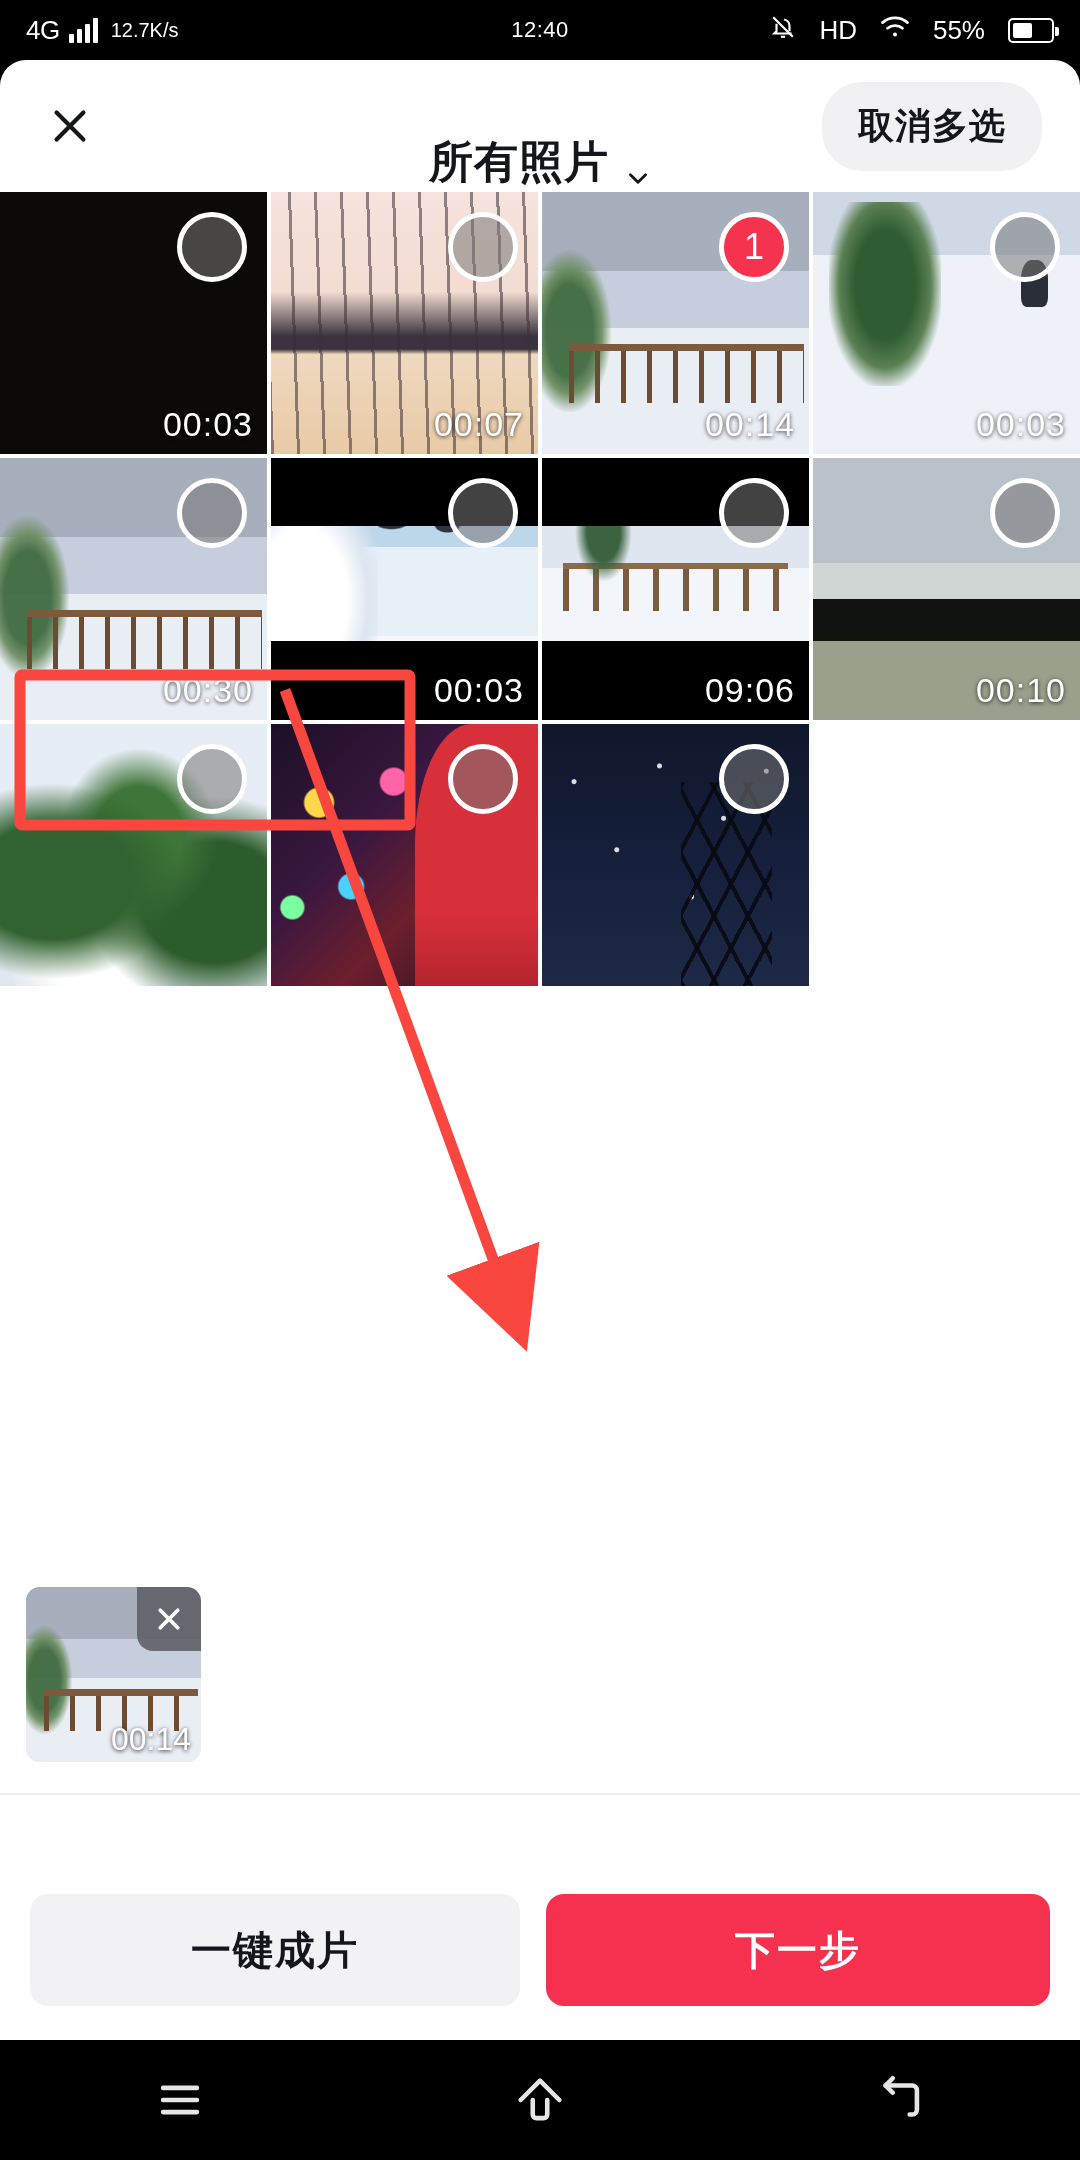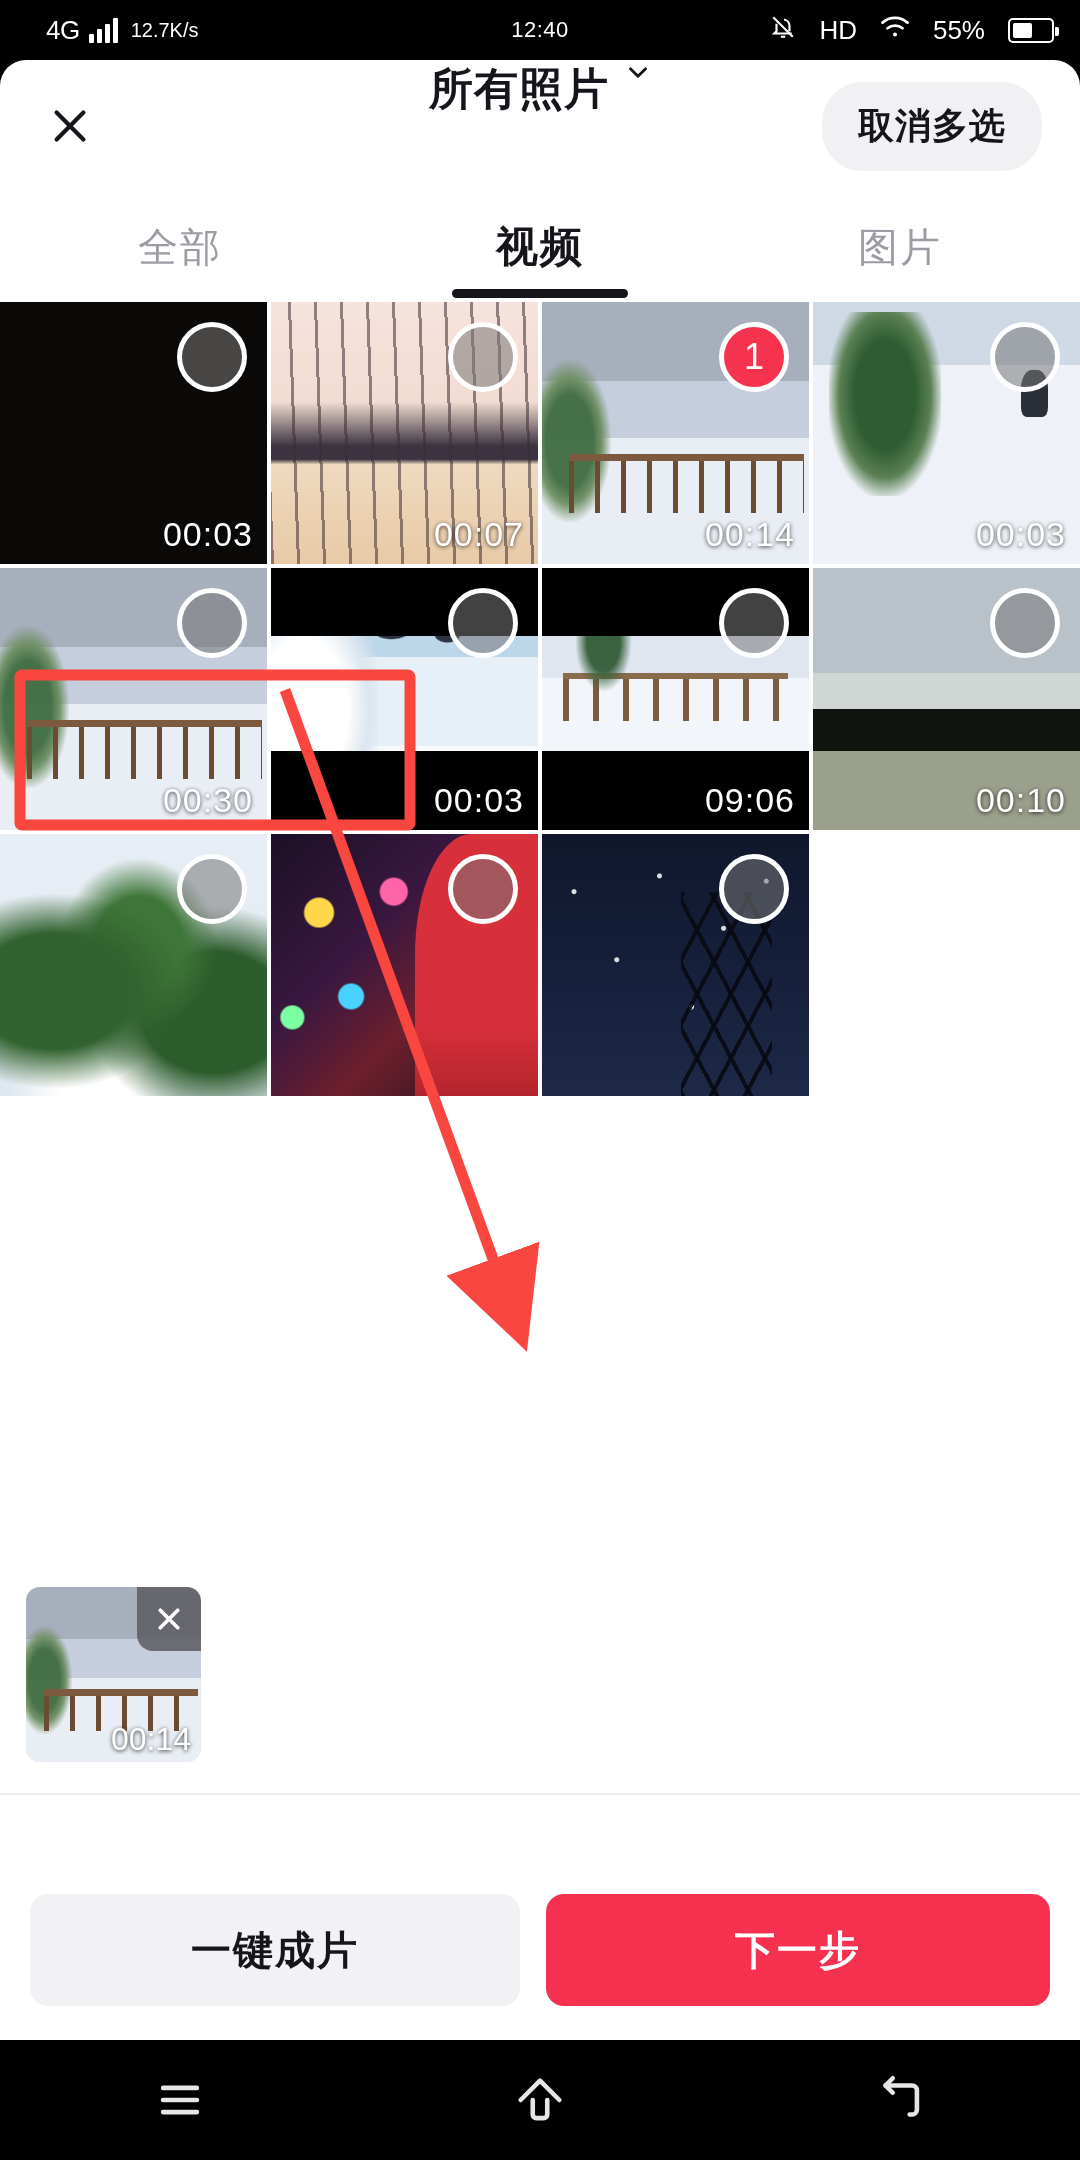--- a/index.html
+++ b/index.html
@@ -6,21 +6,21 @@
   html,body { width:1080px; height:2160px; background:#000; overflow:hidden; }
   body { font-family:"Liberation Sans","DejaVu Sans",sans-serif; }
 
   .phone { position:relative; width:1080px; height:2160px; background:#000; }
 
   
   .statusbar{
     position:relative; height:60px; background:#000; color:#fff;
     display:flex; align-items:center; padding:0 26px; font-size:27px;
   }
-  .sb-left{ display:flex; align-items:center; gap:9px;margin-left:20px; }
+  .sb-left{ display:flex; align-items:center; gap:9px; }
   .sb-center{ position:absolute; left:0; right:0; text-align:center;
               font-size:22px; letter-spacing:.5px; pointer-events:none;}
   .sb-right{ margin-left:auto; display:flex; align-items:center; gap:23px; z-index:2;}
   .net-label{ font-size:26px; letter-spacing:-.5px; }
   .bars{ display:flex; align-items:flex-end; gap:3px; height:26px; }
   .bars i{ display:block; width:5px; background:#fff; border-radius:1px; }
   .bars i:nth-child(1){height:9px}
   .bars i:nth-child(2){height:14px}
   .bars i:nth-child(3){height:19px}
   .bars i:nth-child(4){height:25px}
@@ -35,21 +35,21 @@
     position:absolute; top:60px; left:0; width:1080px; height:1980px;
     background:#fff; border-radius:26px 26px 0 0; overflow:hidden;
   }
 
   
   .appbar{ height:132px; display:flex; align-items:center; padding:0 38px; position:relative;}
   .close-btn{ width:64px;height:64px; display:flex;align-items:center;justify-content:center;}
   .close-btn svg{ width:46px;height:46px; }
   .title-wrap{
     position:absolute; left:0; right:0; top:0; height:132px;
-    display:flex; align-items:flex-start; justify-content:center; gap:16px;
+    display:flex; align-items:flex-end; justify-content:center; gap:16px;
     pointer-events:none;
   }
   .title{ font-size:44px; font-weight:700; color:#14161c; letter-spacing:1px;}
   .chev{ width:26px;height:26px; }
   .multi-btn{
     margin-left:auto; background:#f1f1f3; border-radius:40px;
     padding:20px 36px; font-size:36px; color:#14161c; font-weight:600;
     z-index:3; letter-spacing:1px;
   }
 
@@ -308,31 +308,20 @@
         <span class="title">所有照片</span>
         <span class="chev">
           <svg viewBox="0 0 24 24" fill="none" stroke="#14161c" stroke-width="2.6" stroke-linecap="round" stroke-linejoin="round">
             <path d="M5 8l7 7 7-7"></path>
           </svg>
         </span>
       </div>
       <div class="multi-btn">取消多选</div>
     </div>
 
-    <div class="tabs">
-      <div class="tab">
-        <span>全部</span>
-      </div>
-      <div class="tab active">
-        <span>视频</span>
-      </div>
-      <div class="tab">
-        <span>图片</span>
-      </div>
-    </div>
 
     <div class="grid">
 
       <div class="cell">
         <div class="thumb p-black"></div>
         <div class="sel"></div>
         <div class="dur">00:03</div>
       </div>
       <div class="cell">
         <div class="thumb p-tree-pink"></div>

